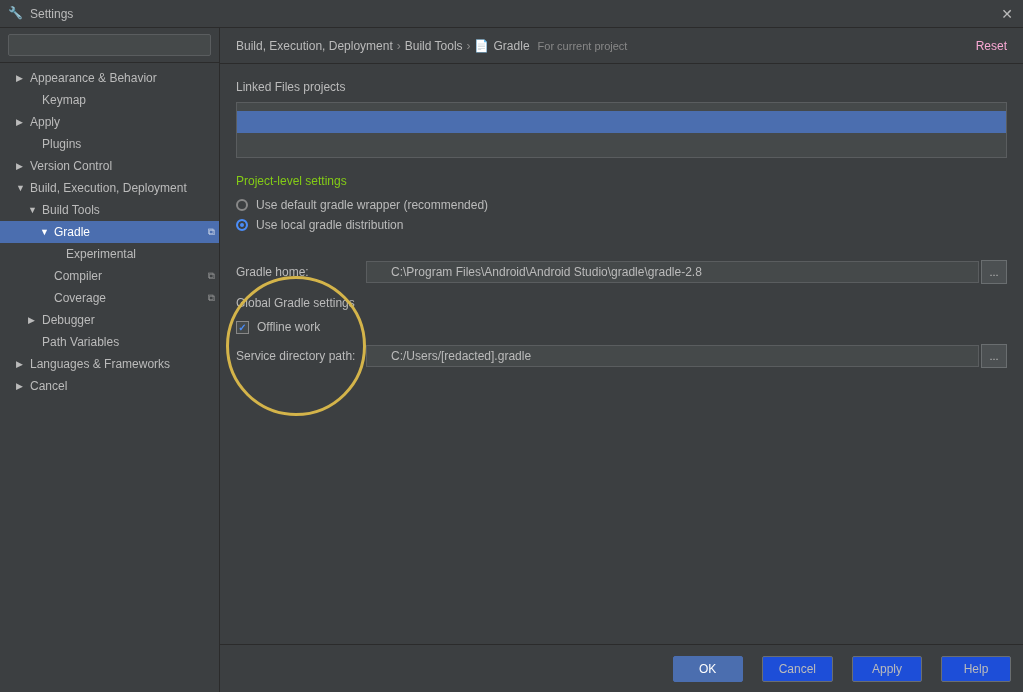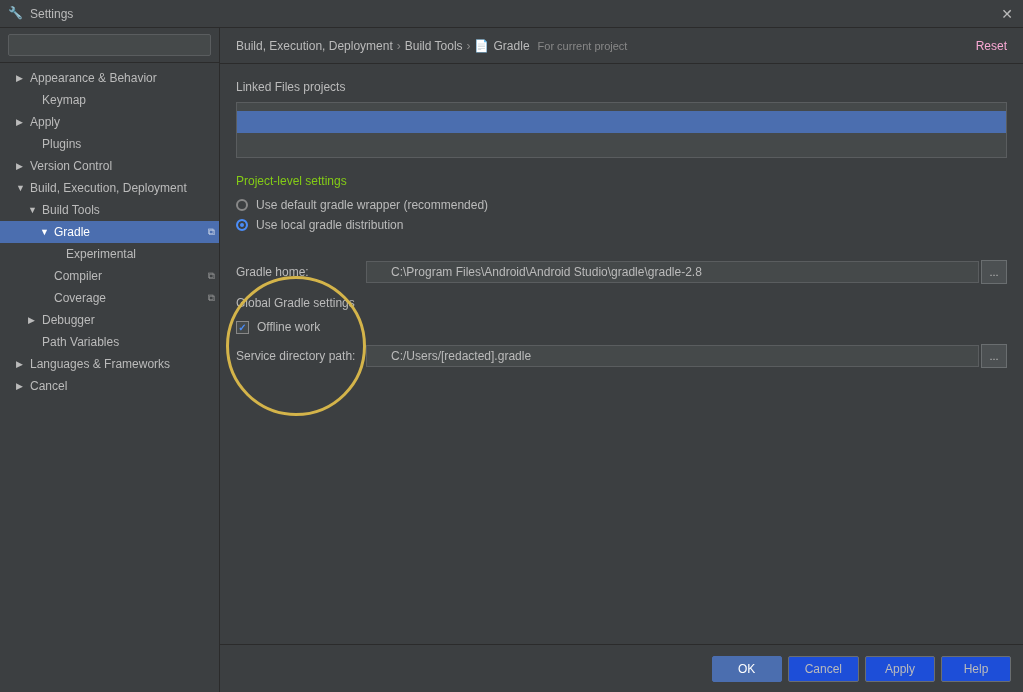--- a/index.html
+++ b/index.html
@@ -263,21 +263,21 @@
       left: -10px;
       pointer-events: none;
     }
     
     .bottom-bar {
       display: flex;
       align-items: center;
       justify-content: flex-end;
       padding: 8px 12px;
       border-top: 1px solid #2b2b2b;
-      gap: 6px;
+      gap: 19px;
       background: #3c3f41;
       min-height: 48px;
     }
     .btn {
       padding: 5px 16px;
       font-size: 12px;
       cursor: pointer;
       border-radius: 2px;
       border: 1px solid #6a6e70;
       background: #1d4ed8;

